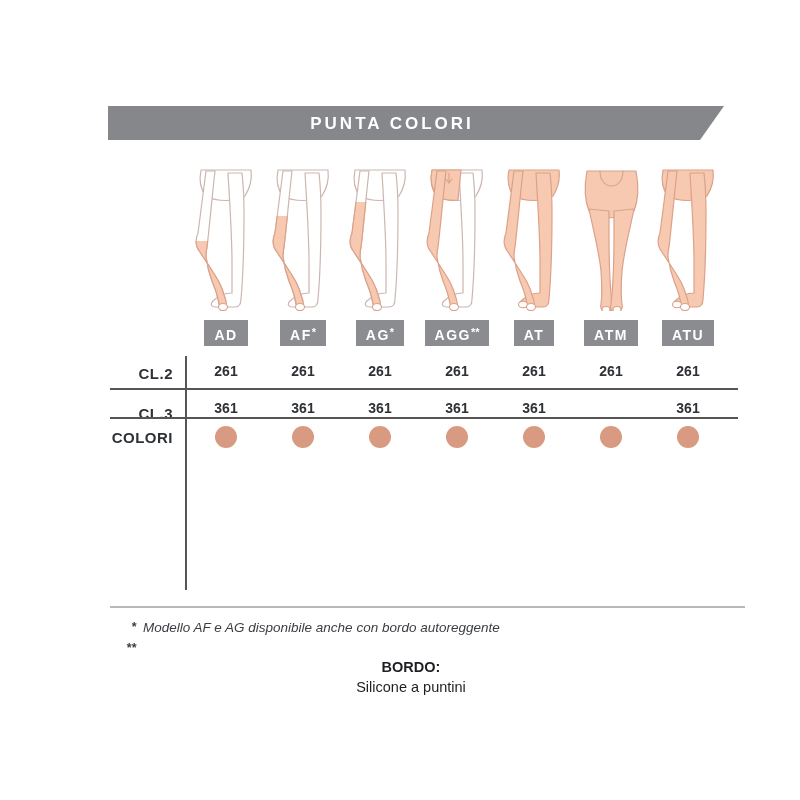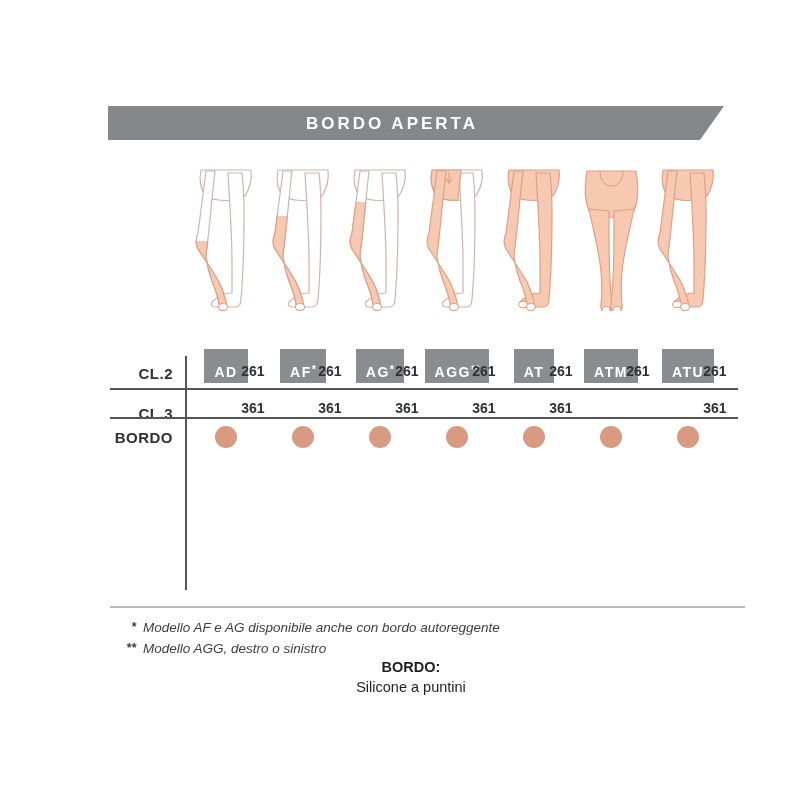--- a/index.html
+++ b/index.html
@@ -15,24 +15,24 @@
   }
   .banner-inner { display:inline-block; transform:translateX(-24px); }
 
   
   .col { position:absolute; top:0; left:calc(var(--cx)*1px - 38.5px); width:77px; height:760px; }
   .col svg { position:absolute; top:167px; left:0; }
   .badge-wrap { position:absolute; top:320px; left:-8px; width:93px; text-align:center; }
   .badge {
     display:inline-block; background:var(--badge-gray,#8a8c90); color:#fff;
     font-weight:bold; font-size:14px; letter-spacing:1.5px;
-    padding:15px 10px 3px 10px; white-space:nowrap;margin-top:29px;
+    padding:7px 10px 3px 10px; white-space:nowrap;
   }
   .badge .sup { font-size:11px; position:relative; top:-4px; letter-spacing:0; }
-  .cell { position:absolute; left:0; width:77px; text-align:right;
+  .cell { position:absolute; left:0; width:77px; text-align:center;
           font-size:14px; font-weight:bold; color:var(--text-dark,#2e3136); }
   .cell.cl2 { top:363px; }
   .cell.cl3 { top:400px; }
   .dot { position:absolute; top:426px; left:50%; margin-left:-11px;
          width:22px; height:22px; border-radius:50%; background:var(--dot-color,#d89a80); }
 
   
   .row-label { position:absolute; left:40px; width:133px; text-align:right;
                font-weight:bold; font-size:15px; letter-spacing:0.5px; color:var(--text-dark,#2e3136); }
   .row-label.l-cl2 { top:365px; }
@@ -60,21 +60,21 @@
   .tan-part   { fill:var(--stocking-fill,#f7c9b1); stroke:var(--stocking-stroke,#dca189); stroke-width:1.2; stroke-linejoin:round; }
   .toe        { fill:#ffffff; stroke:var(--stocking-stroke,#dca189); stroke-width:1.1; }
   .seam       { fill:none; stroke:var(--stocking-stroke,#dca189); stroke-width:1.1; stroke-linecap:round; }
 </style>
 </head>
 <body>
 
 <div class="page">
 
   <div class="banner">
-    <span class="banner-inner">BORDO APERTA</span>
+    <span class="banner-inner">PUNTA COLORI</span>
   </div>
 
   <div class="col" style="--cx:226">
     <svg width="77" height="144" viewBox="0 0 77 144">
       <path class="white-part" d="M 13 3 C 11 13 13 23 18 29 C 29 35 46 35 57 29 C 62 21 64 11 63 3 Z"></path>
       <path class="white-part" d="M 40 6 C 42 40 44 70 44 95 C 44 110 44 120 44 126 C 37 126 30 129 25 134 C 22 137 23 140 28 140 L 47 140 C 51 140 53 137 53 132 C 55 110 56 80 56 45 C 56 30 55 15 54 6 Z"></path>
       <path class="white-part" d="M 18 4 C 15 28 12 50 10 66 C 7 73 8 80 12 85 C 19 96 26 106 31 115 C 33 119 35 124 36 128 C 38 133 39 138 38 141 C 37 144 32 144 32 141 C 31 136 30 132 29 128 C 28 124 26 119 24 114 C 21 106 19 97 18 90 C 18 87 18 84 19 80 C 22 55 24 30 27 4 Z"></path>
       <clipPath id="clip-ad">
           <rect x="0" y="74" width="77" height="70"></rect>
         </clipPath>
@@ -174,34 +174,33 @@
       <ellipse class="toe" cx="35" cy="140" rx="4.5" ry="3.5"></ellipse>
     </svg>
     <div class="badge-wrap"><span class="badge"><span>ATU</span><span class="sup"></span></span></div>
     <div class="cell cl2">261</div>
     <div class="cell cl3">361</div>
     <div class="dot"></div>
   </div>
 
   <div class="row-label l-cl2">CL.2</div>
   <div class="row-label l-cl3">CL.3</div>
-  <div class="row-label l-colori">BORDO</div>
+  <div class="row-label l-colori">COLORI</div>
   <div class="hrule r1"></div>
   <div class="hrule r2"></div>
   <div class="vrule"></div>
   <div class="light-rule"></div>
 
   <div class="footnotes">
     <div class="fn-line">
       <span class="fn-marker">*</span>
       <span>Modello AF e AG disponibile anche con bordo autoreggente</span>
     </div>
     <div class="fn-line">
       <span class="fn-marker">**</span>
-      <span>Modello AGG, destro o sinistro</span>
     </div>
   </div>
 
   <div class="bordo">
     <div class="bordo-label">BORDO:</div>
     <div class="bordo-value">Silicone a puntini</div>
   </div>
 
 </div>
 

